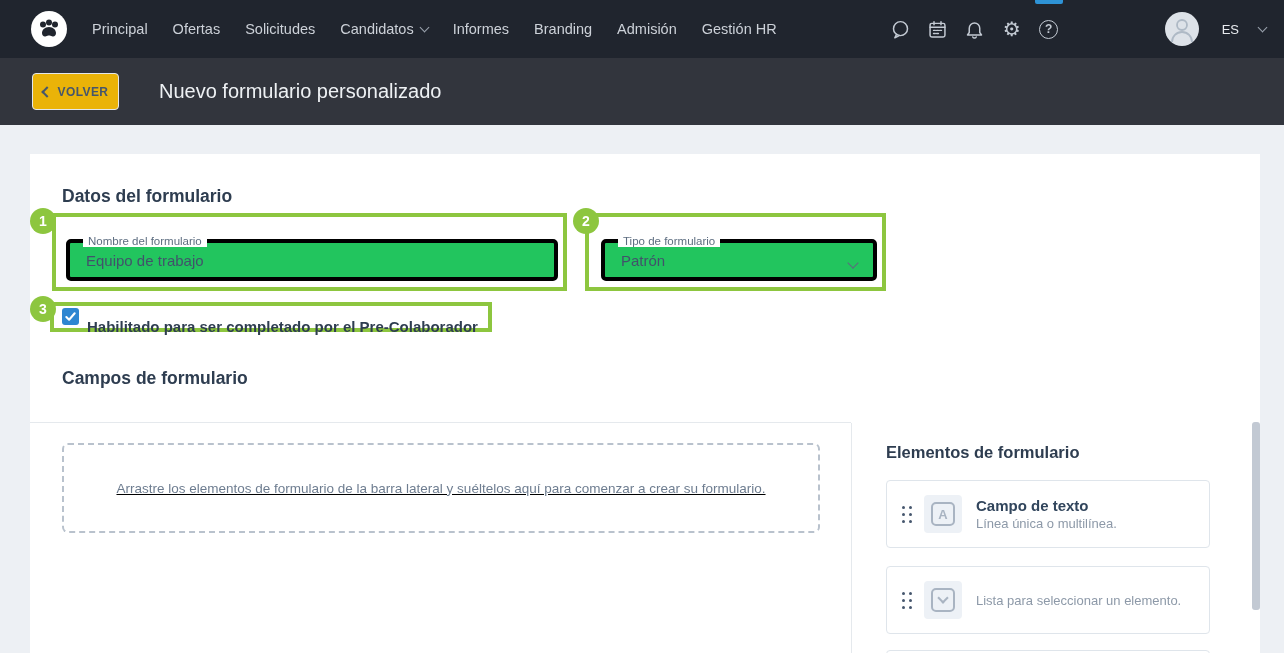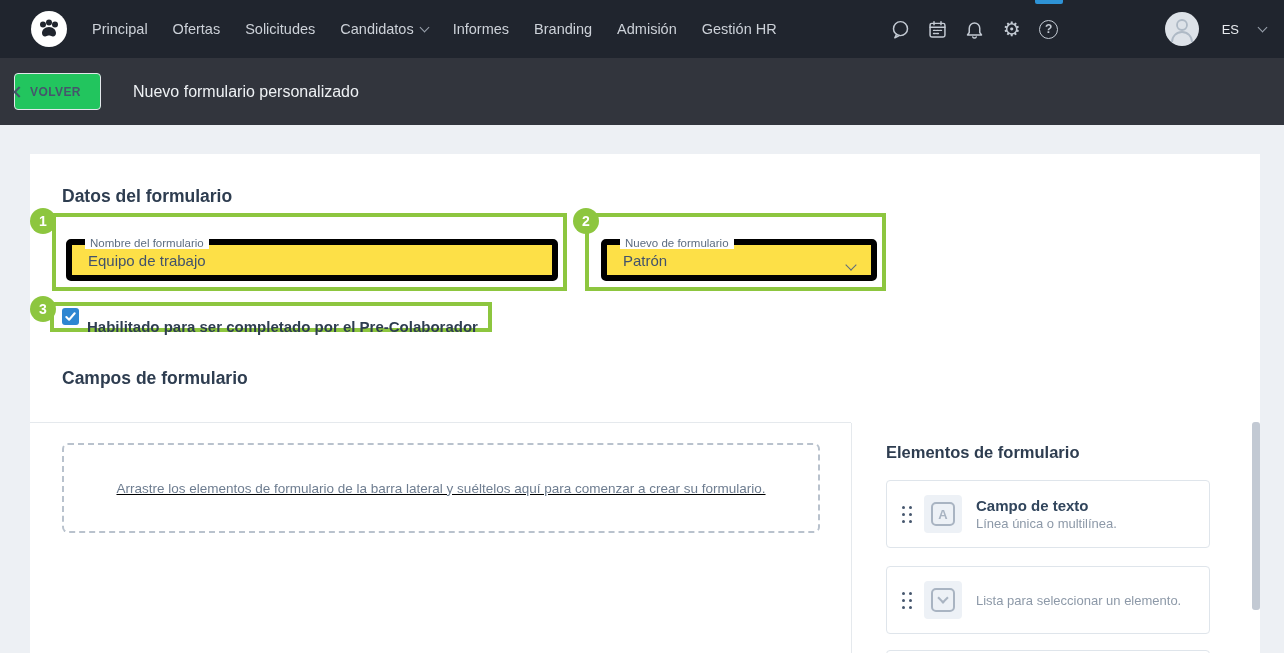--- a/index.html
+++ b/index.html
@@ -21,46 +21,46 @@
                  display:flex; align-items:center; justify-content:center; font-size:12px; font-weight:bold; color:#c3cad3; }
   .avatar { width:34px; height:34px; border-radius:50%; background:#dde2e8; margin-left:90px;
             display:flex; align-items:center; justify-content:center; overflow:hidden; }
   .lang { display:flex; align-items:center; gap:20px; color:#e8ebef; font-size:13px; margin-left:8px; }
 
   .chev { display:inline-block; width:7px; height:7px; border-right:1.6px solid #9aa3ae; border-bottom:1.6px solid #9aa3ae; transform:rotate(45deg); margin-top:-4px; }
 
   
   .titlebar { position:absolute; left:0; top:58px; width:1284px; height:67px; background:#32353d;
               display:flex; align-items:center; }
-  .back-btn { margin-left:14px; width:87px; height:37px; background:#22c55e; border:1px solid #e3e7eb; border-radius:4px;
-              display:flex; align-items:center; gap:7px; cursor:pointer; }
+  .back-btn { margin-left:32px; width:87px; height:37px; background:#eab308; border:1px solid #e3e7eb; border-radius:4px;
+              display:flex; align-items:center; justify-content:center; gap:7px; cursor:pointer; }
   .back-btn .chev-left { width:8px; height:8px; border-left:2px solid #46566c; border-bottom:2px solid #46566c; transform:rotate(45deg); }
   .back-btn span { font-size:12px; font-weight:bold; letter-spacing:.4px; color:#46566c; }
-  .page-title { margin-left:32px; font-size:16px; font-weight:400; color:#eef1f4; }
+  .page-title { margin-left:40px; font-size:20px; font-weight:400; color:#eef1f4; }
 
   
   .card { position:absolute; left:30px; top:154px; width:1230px; height:520px; background:#ffffff; }
 
   .section-h { position:absolute; font-size:17.5px; font-weight:bold; color:#2e3d50; }
   .h-datos  { left:62px; top:186px; }
   .h-campos { left:62px; top:368px; }
 
   
   .anno-box { position:absolute; border:4px solid #8dc63f; }
   .anno-box1 { left:52px; top:213px; width:515px; height:78px; }
   .anno-box2 { left:585px; top:213px; width:301px; height:78px; }
   .anno-box3 { left:50px;  top:302px; width:442px; height:30px; }
   .anno-circle { position:absolute; width:26px; height:26px; border-radius:50%; background:#8dc63f;
                  color:#ffffff; font-size:14px; font-weight:bold; display:flex; align-items:center; justify-content:center; z-index:5; }
   .anno-c1 { left:30px;  top:208px; }
   .anno-c2 { left:573px; top:208px; }
   .anno-c3 { left:30px;  top:296px; }
 
   
-  .field { position:absolute; height:42px; border:6px solid #000000; border-radius:5px; background:#fde047; }
+  .field { position:absolute; height:42px; border:4px solid #000000; border-radius:5px; background:#22c55e; }
   .field-name { left:66px;  top:239px; width:492px; }
   .field-type { left:601px; top:239px; width:276px; cursor:pointer; }
   .float-label { position:absolute; top:-8px; left:13px; background:#ffffff; padding:0 5px;
                  font-size:11.5px; color:#5d6d80; white-space:nowrap; }
   .field input { position:absolute; left:0; top:0; width:100%; height:100%; border:none; outline:none; background:transparent;
                  padding:0 16px; font-size:15px; color:#42526b; font-family:"Liberation Sans", sans-serif; }
   .select-value { position:absolute; left:16px; top:0; height:100%; display:flex; align-items:center; font-size:15px; color:#42526b; }
   .select-chev { position:absolute; right:16px; top:16px; width:8px; height:8px;
                  border-right:1.7px solid #5c6b7e; border-bottom:1.7px solid #5c6b7e; transform:rotate(45deg); }
 
@@ -210,21 +210,21 @@
   <div class="anno-circle anno-c1">1</div>
   <div class="anno-circle anno-c2">2</div>
   <div class="anno-circle anno-c3">3</div>
 
   <div class="field field-name">
     <span class="float-label">Nombre del formulario</span>
     <input type="text" value="Equipo de trabajo" style="">
   </div>
 
   <div class="field field-type">
-    <span class="float-label">Nuevo de formulario</span>
+    <span class="float-label">Tipo de formulario</span>
     <span class="select-value">Patrón</span>
     <i class="select-chev"></i>
   </div>
 
   <span class="checkbox">
     <svg width="13" height="13" viewBox="0 0 14 14" fill="none" stroke="#ffffff" stroke-width="2.2" stroke-linecap="round" stroke-linejoin="round">
       <polyline points="2.5,7.5 5.5,10.5 11.5,3.5"></polyline>
     </svg>
   </span>
   <span class="checkbox-label">Habilitado para ser completado por el Pre-Colaborador</span>

